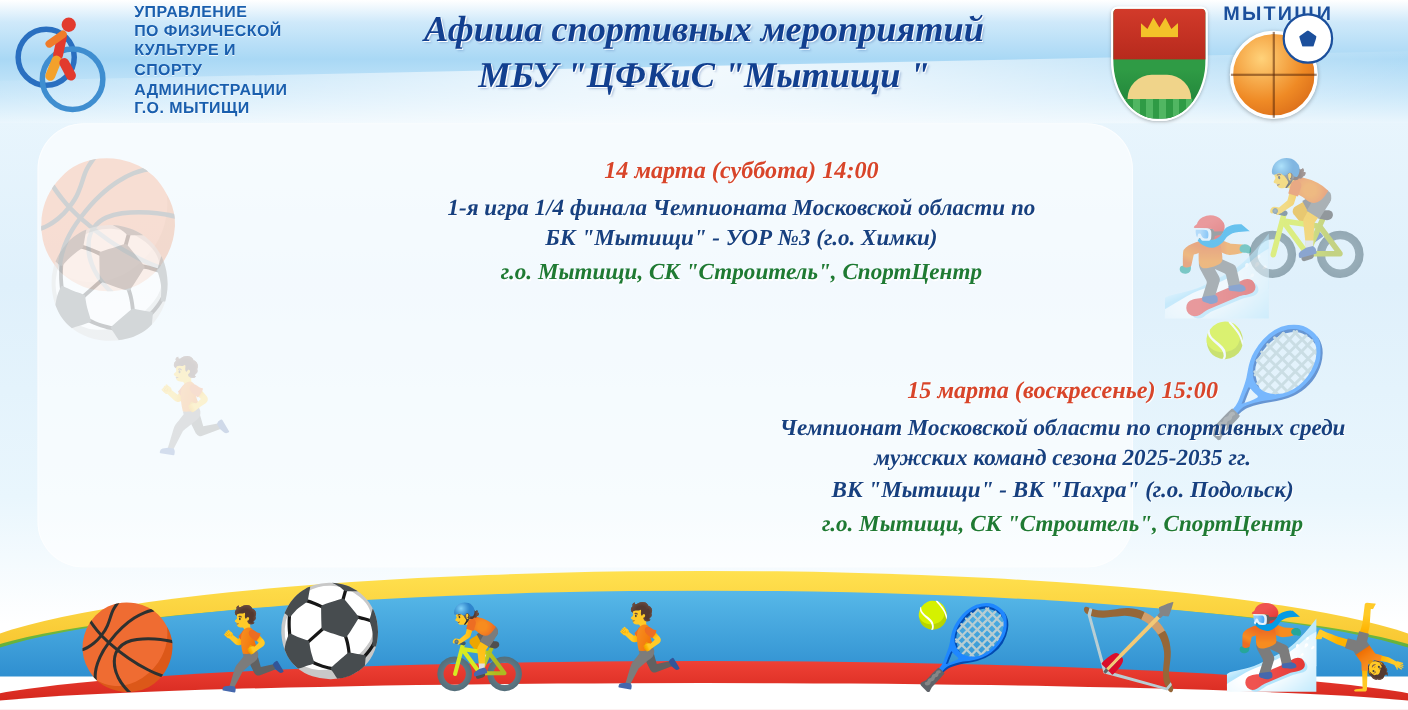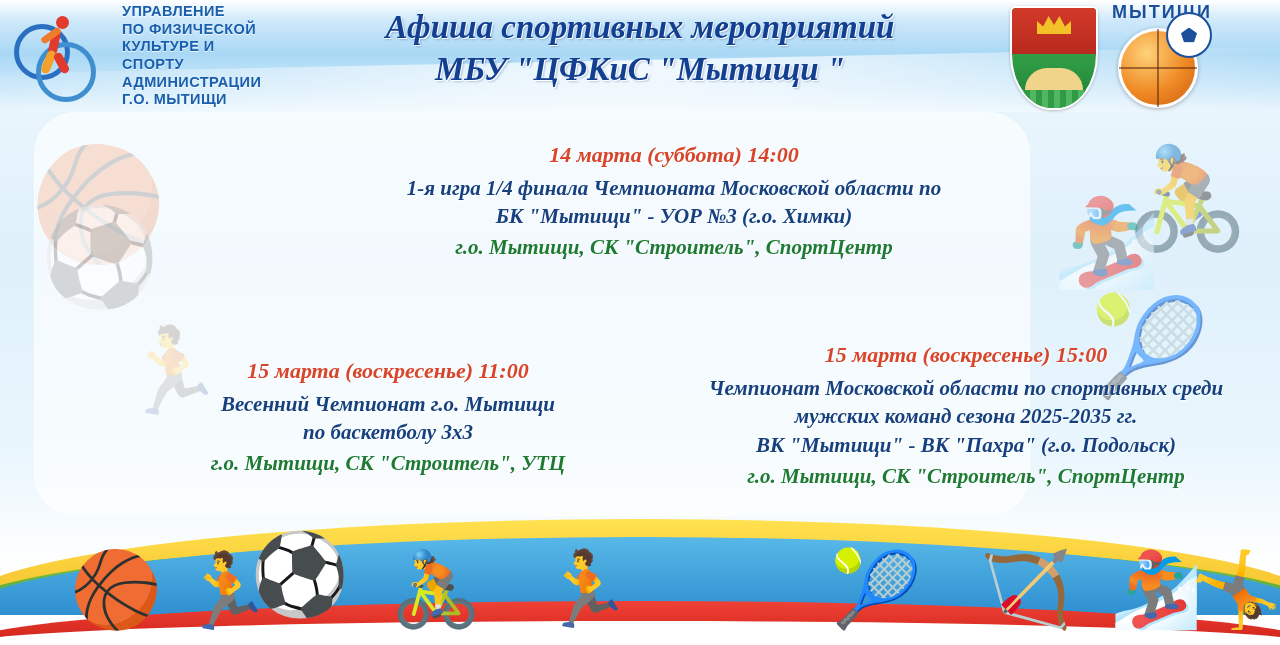--- a/index.html
+++ b/index.html
@@ -315,26 +315,20 @@
 
   <div class="card">
 
     <div class="event" id="event-top">
       <div class="when">14 марта (суббота) 14:00</div>
       <div class="line">1-я игра 1/4 финала Чемпионата Московской области по</div>
       <div class="line">БК "Мытищи" - УОР №3 (г.о. Химки)</div>
       <div class="venue">г.о. Мытищи, СК "Строитель", СпортЦентр</div>
     </div>
 
-    <div class="event" id="event-left">
-      <div class="when">15 марта (воскресенье) 11:00</div>
-      <div class="line">Весенний Чемпионат г.о. Мытищи</div>
-      <div class="line">по баскетболу 3х3</div>
-      <div class="venue">г.о. Мытищи, СК "Строитель", УТЦ</div>
-    </div>
 
     <div class="event" id="event-right">
       <div class="when">15 марта (воскресенье) 15:00</div>
       <div class="line">Чемпионат Московской области по спортивных среди</div>
       <div class="line">мужских команд сезона 2025-2035 гг.</div>
       <div class="line">ВК "Мытищи" - ВК "Пахра" (г.о. Подольск)</div>
       <div class="venue">г.о. Мытищи, СК "Строитель", СпортЦентр</div>
     </div>
 
   </div>

